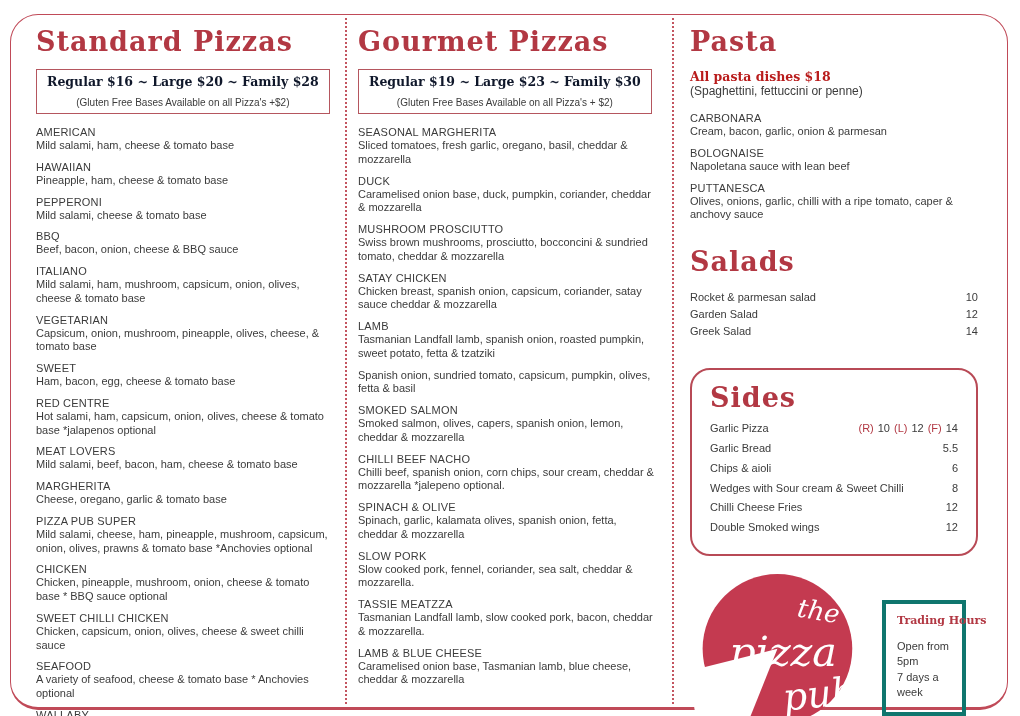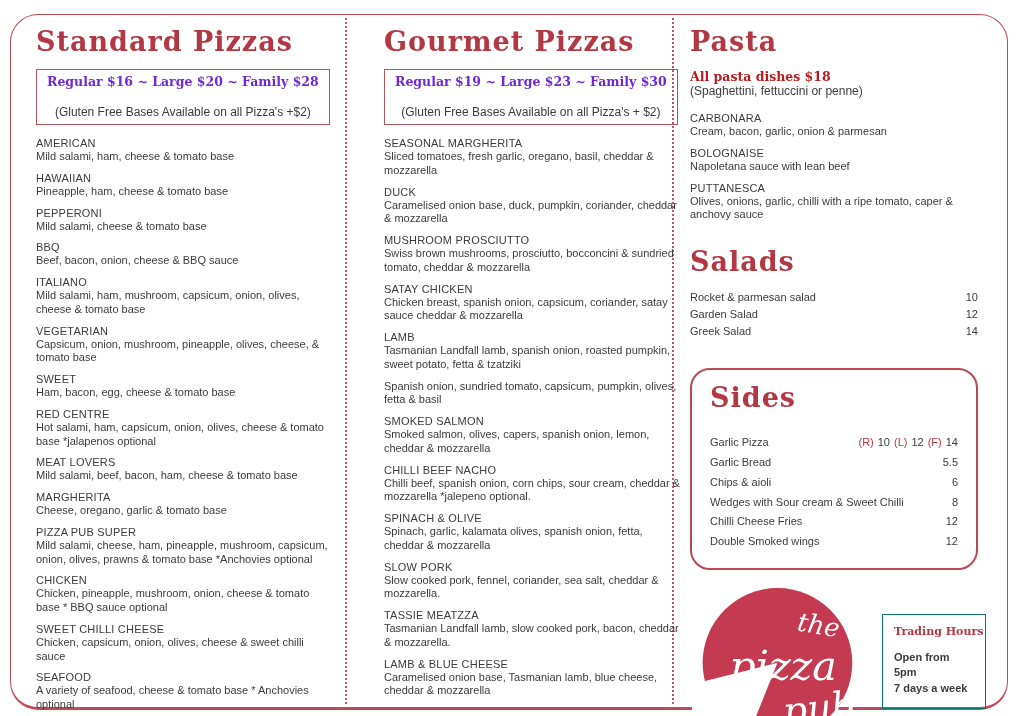--- a/index.html
+++ b/index.html
@@ -22,21 +22,21 @@
   .divider {
     position: absolute;
     top: 18px; bottom: 12px; width: 0;
     border-left: 2px dotted #c35560;
   }
   .divider.d1 { left: 345px; }
   .divider.d2 { left: 672px; }
 
   .col { position: absolute; top: 26px; }
   .col1 { left: 36px;  width: 294px; }
-  .col2 { left: 384px; width: 298px; }
+  .col2 { left: 358px; width: 298px; }
   .col3 { left: 690px; width: 288px; }
 
   h1.section-title {
     font-family: "DejaVu Serif", serif;
     font-weight: 700;
     font-size: 27px;
     letter-spacing: 1px;
     color: #b23843;
     margin: 0 0 12px 0;
   }
@@ -44,23 +44,23 @@
     display: inline-block;
     border: 1px solid #b5565e;
     padding: 4px 10px 5px;
     text-align: center;
     margin-bottom: 12px;
   }
   .price-line {
     font-family: "DejaVu Serif", serif;
     font-weight: 700;
     font-size: 12.5px;
-    color: #6d28d9;
-  }
-  .gluten-line { font-size: 12px; color: #3b3b3b; margin-top: 16px; }
+    color: #0f172a;
+  }
+  .gluten-line { font-size: 10px; color: #3b3b3b; margin-top: 8px; }
 
   .item { margin-bottom: 8px; }
   .iname { font-size: 11px; letter-spacing: 0.2px; margin-bottom: 1px; }
   .idesc { font-size: 11px; line-height: 1.25; }
 
   .pasta-price {
     font-family: "DejaVu Serif", serif;
     font-weight: 700;
     font-size: 12.5px;
     color: #b91c1c;
@@ -76,53 +76,53 @@
   }
   .prow .pname { text-align: left; }
   .prow .pprice { text-align: right; white-space: nowrap; }
 
   .sides-box {
     border: 2px solid #b84a56;
     border-radius: 20px;
     padding: 12px 18px 16px;
     margin-top: 28px;
   }
-  .sides-box h1.section-title { margin-bottom: 20px; }
+  .sides-box h1.section-title { margin-bottom: 6px; }
   .sides-box .prow { line-height: 1.8; }
   .red { color: #b23843; }
   .pprice span { margin-left: 4px; }
 
   .bottom-area {
     display: flex;
     align-items: flex-start;
     margin-top: 12px;
     margin-left: -2px;
   }
   .logo-svg { flex: 0 0 auto; }
   .logo-word {
     font-family: "DejaVu Serif", serif;
     font-style: italic;
     fill: #ffffff;
   }
   .trading-box {
-    border: 1px solid #0f766e;
+    border: 4px solid #0f766e;
     padding: 10px 11px 12px;
     margin-left: 22px;
     margin-top: 32px;
-    width: 104px;
+    width: 84px;
   }
   .th-title {
     font-family: "DejaVu Serif", serif;
     font-weight: 700;
     font-size: 11px;
     color: #b23843;
     margin-bottom: 12px;
     white-space: nowrap;
   }
-  .th-line { font-size: 11px; line-height: 1.4; font-weight: bold; }
+  .th-line { font-size: 11px; line-height: 1.4; }
 </style>
 </head>
 <body>
 
 <div class="outer-border"></div>
 <div class="divider d1"></div>
 <div class="divider d2"></div>
 
 <section class="col col1">
   <h1 class="section-title">Standard Pizzas</h1>
@@ -186,21 +186,21 @@
         <div class="iname">PIZZA PUB SUPER</div>
         <div class="idesc">Mild salami, cheese, ham, pineapple, mushroom, capsicum, onion, olives, prawns &amp; tomato base *Anchovies optional</div>
       </div>
 
       <div class="item">
         <div class="iname">CHICKEN</div>
         <div class="idesc">Chicken, pineapple, mushroom, onion, cheese &amp; tomato base * BBQ sauce optional</div>
       </div>
 
       <div class="item">
-        <div class="iname">SWEET CHILLI CHEESE</div>
+        <div class="iname">SWEET CHILLI CHICKEN</div>
         <div class="idesc">Chicken, capsicum, onion, olives, cheese &amp; sweet chilli sauce</div>
       </div>
 
       <div class="item">
         <div class="iname">SEAFOOD</div>
         <div class="idesc">A variety of seafood, cheese &amp; tomato base * Anchovies optional</div>
       </div>
 
       <div class="item">
         <div class="iname">WALLABY</div>

